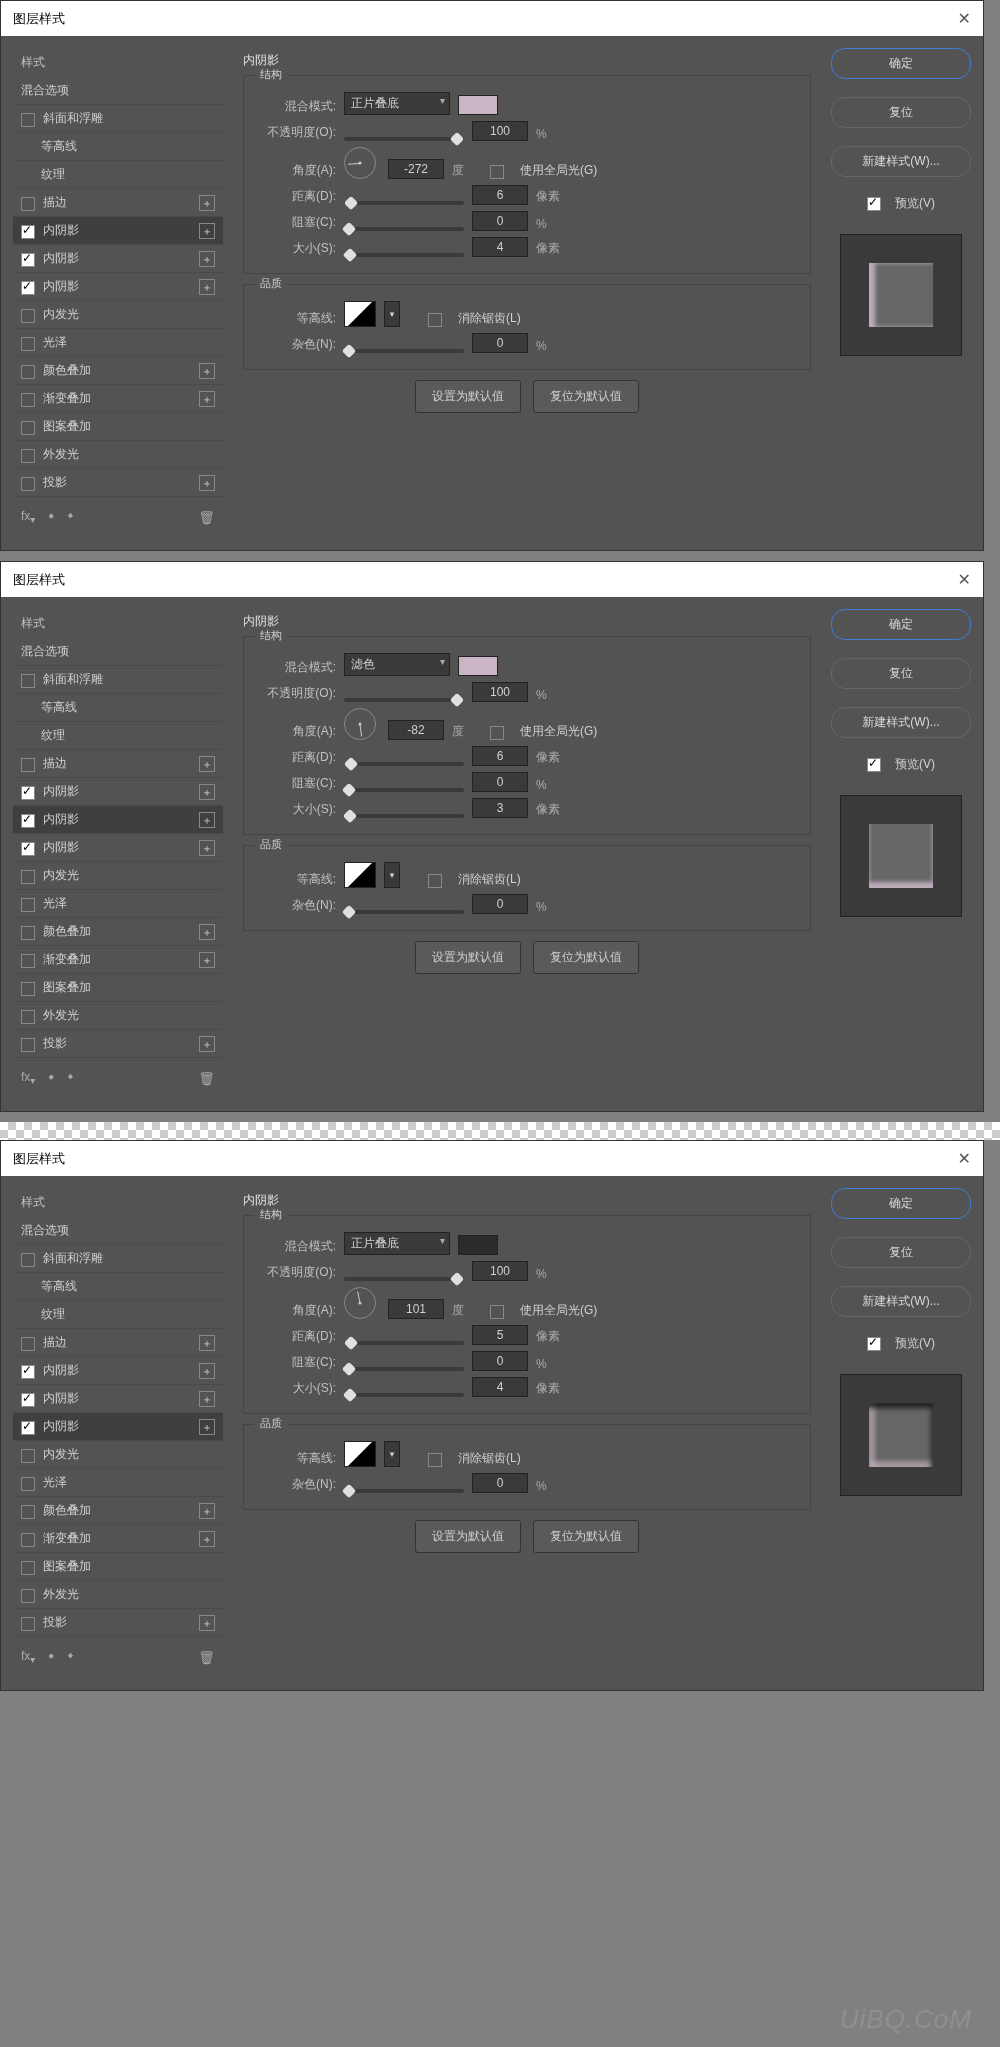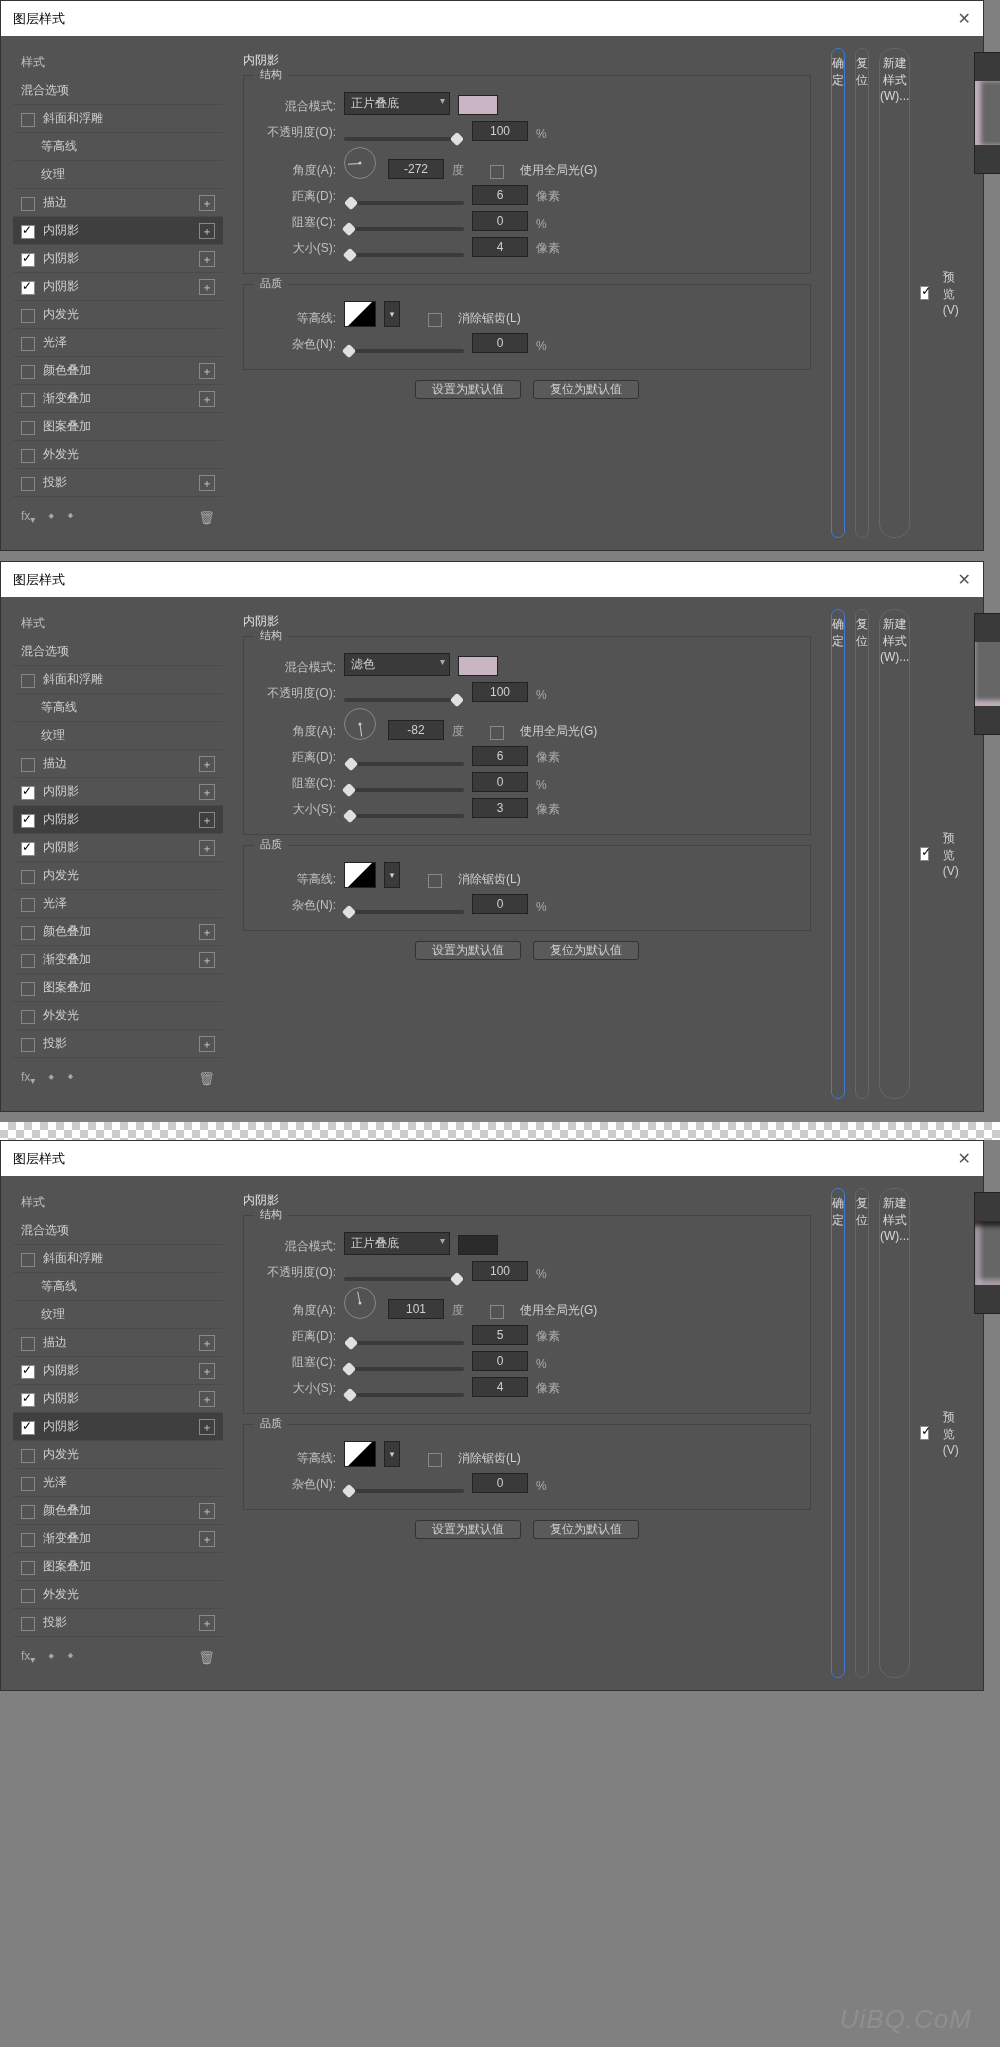--- a/index.html
+++ b/index.html
@@ -31,22 +31,22 @@
 .slider{width:120px;height:4px;background:#3a3a3a;position:relative;border-radius:2px}
 .slider .handle{width:10px;height:10px;background:#e0e0e0;position:absolute;top:-3px;border-radius:2px;transform:rotate(45deg)}
 .numbox{background:#3a3a3a;border:1px solid #222;padding:2px 6px;width:42px;text-align:center}
 .unit{color:#aaa;min-width:30px}
 .angle{width:30px;height:30px;border:1px solid #888;border-radius:50%;position:relative;margin-right:4px}
 .angle .dot{width:3px;height:3px;background:#ccc;border-radius:50%;position:absolute;left:50%;top:50%;transform:translate(-50%,-50%)}
 .angle .hand{position:absolute;width:12px;height:1px;background:#ccc;left:50%;top:50%;transform-origin:left center}
 .contour{width:30px;height:24px;background:linear-gradient(135deg,#fff 49%,#000 51%);border:1px solid #222}
 .dropdown-arrow{width:14px;height:24px;background:#3a3a3a;border:1px solid #222;display:flex;align-items:center;justify-content:center;font-size:9px}
 .btn-row{display:flex;gap:12px;justify-content:center;margin-top:8px}
-.btn{background:#5a5a5a;border:1px solid #333;padding:0 16px;border-radius:3px;cursor:pointer}
-.rightcol{width:140px;display:flex;flex-direction:row;gap:10px;align-items:stretch}
+.btn{background:#5a5a5a;border:1px solid #333;padding:7px 16px;border-radius:3px;cursor:pointer}
+.rightcol{width:140px;display:flex;flex-direction:column;gap:18px;align-items:stretch}
 .rbtn{border:1px solid #2a5a9a;border-radius:14px;padding:6px 0;text-align:center;cursor:pointer;color:#d8d8d8}
 .rbtn.primary{border-color:#3d7dd8}
 .rbtn.plain{border-color:#666}
 .preview-chk{display:flex;align-items:center;justify-content:center;gap:6px}
 .preview-box{width:120px;height:120px;background:#3a3a3a;border:1px solid #222;margin:4px auto 0;display:flex;align-items:center;justify-content:center}
 .preview-inner{width:64px;height:64px;background:#666;position:relative}
 .pi-shadow{position:absolute;inset:0}
 .checker{height:18px;background-image:linear-gradient(45deg,#ccc 25%,transparent 25%),linear-gradient(-45deg,#ccc 25%,transparent 25%),linear-gradient(45deg,transparent 75%,#ccc 75%),linear-gradient(-45deg,transparent 75%,#ccc 75%);background-size:16px 16px;background-position:0 0,0 8px,8px -8px,-8px 0;background-color:#fff}
 .watermark{position:absolute;right:28px;bottom:12px;color:rgba(255,255,255,.12);font-size:26px;font-family:Arial;letter-spacing:1px;font-style:italic}
 </style>

